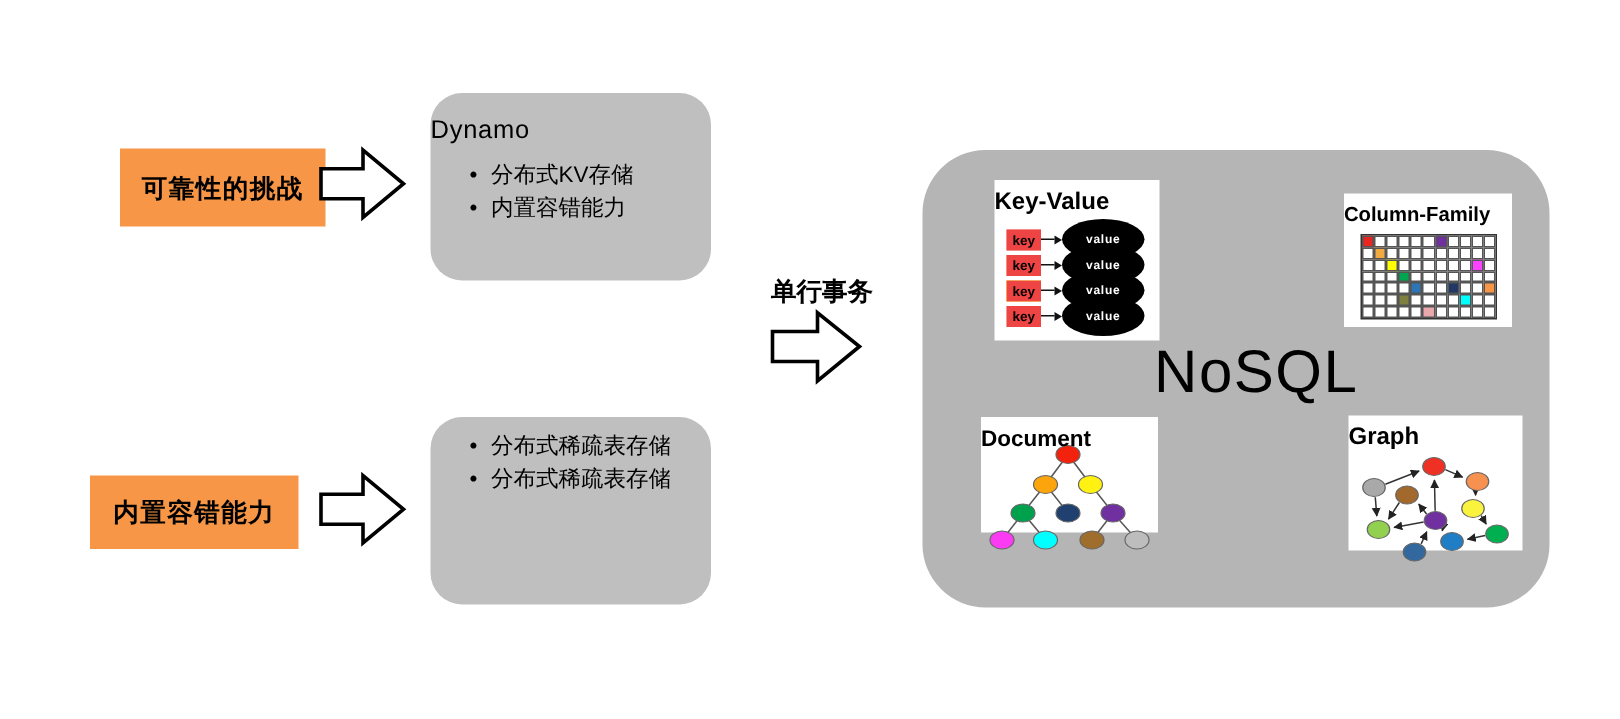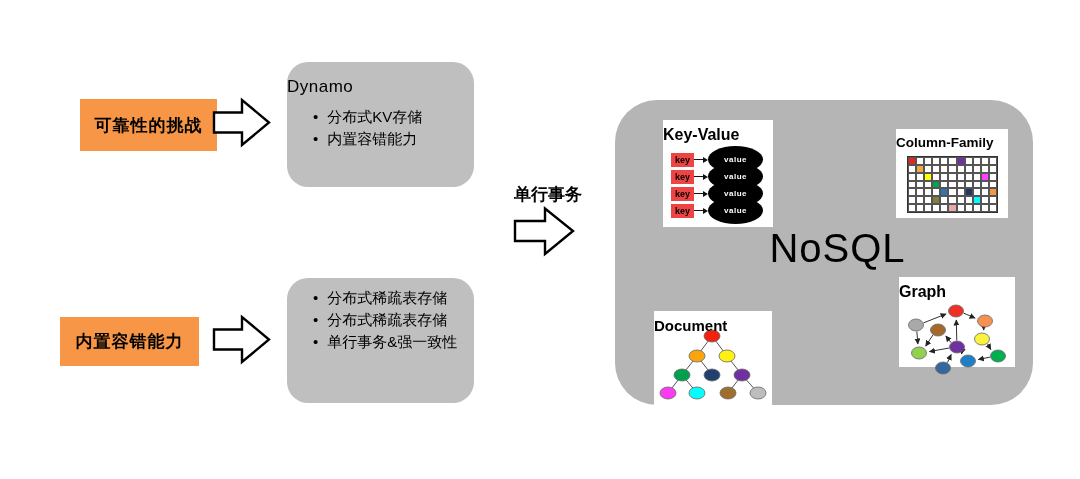--- a/index.html
+++ b/index.html
@@ -50,21 +50,21 @@
   .kv-value{width:55px;height:27px;background:#000;border-radius:50%;color:#fff;
     font-size:8px;font-weight:700;display:flex;align-items:center;justify-content:center;
     letter-spacing:.5px;}
 
   .cf-card{left:281px;top:29px;width:112px;height:89px;}
   .cf-title{font-size:13.5px;}
   .cf-grid{position:absolute;left:11px;top:27px;width:89px;height:55px;
     display:grid;border:1px solid #333;background:#fff;}
   .cf-cell{border:0.5px solid #555;box-sizing:border-box;}
 
-  .doc-card{left:39px;top:178px;width:118px;height:120px;margin-top:33px;}
+  .doc-card{left:39px;top:178px;width:118px;height:77px;}
   .doc-title{font-size:15px;}
   .graph-card{left:284px;top:177px;width:116px;height:90px;}
   .graph-title{font-size:16px;}
   .card-svg{position:absolute;left:0;top:0;}
 </style>
 </head>
 <body>
 
 <div>
 
@@ -90,23 +90,20 @@
     </ul>
   </div>
 
   <div class="tech-card tech-card-2">
     <ul class="tech-bullets">
       <li>
           <span>分布式稀疏表存储</span>
         </li>
       <li>
           <span>分布式稀疏表存储</span>
-        </li>
-      <li>
-          <span>单行事务&amp;强一致性</span>
         </li>
     </ul>
   </div>
 
   <div class="transfer-label">单行事务</div>
   <svg class="block-arrow arrow-big" width="63" height="55" viewBox="0 0 63 55">
     <polygon points="2,17 32,17 32,4.5 60,27 32,50 32,37 2,37"></polygon>
   </svg>
 
   <div class="nosql-box">

